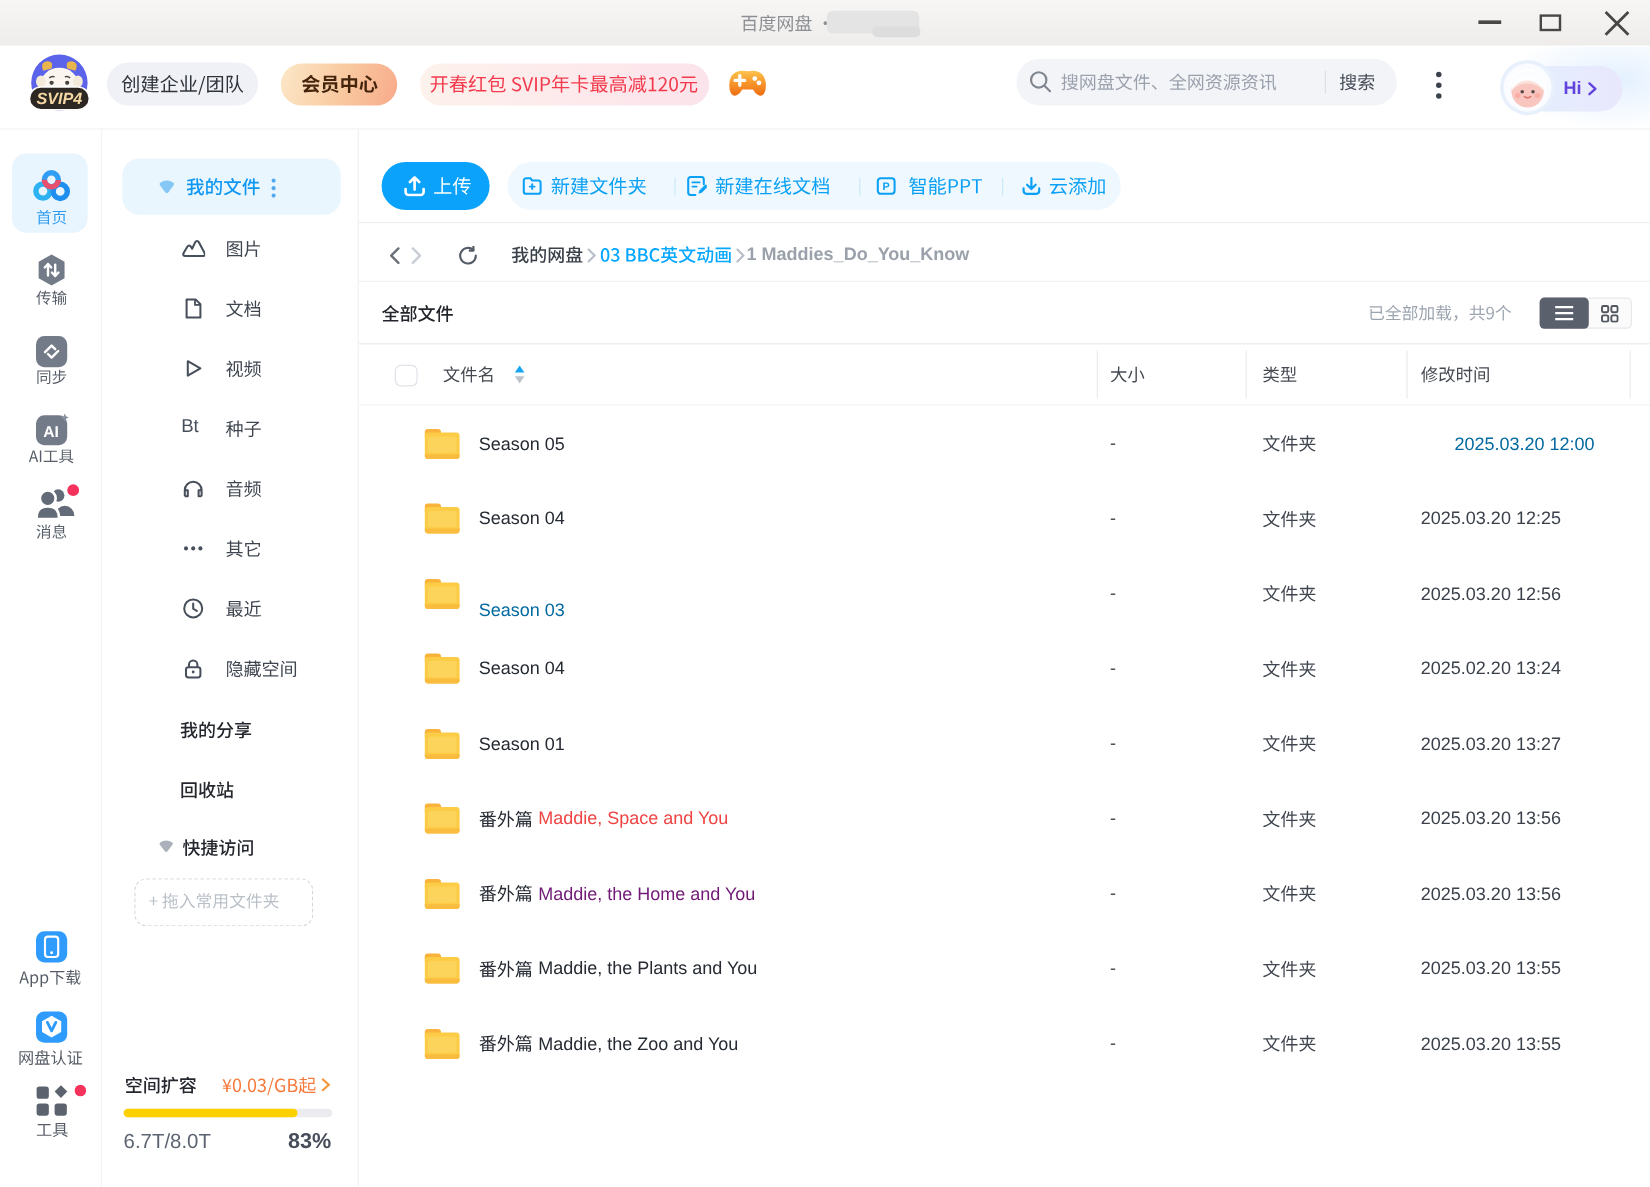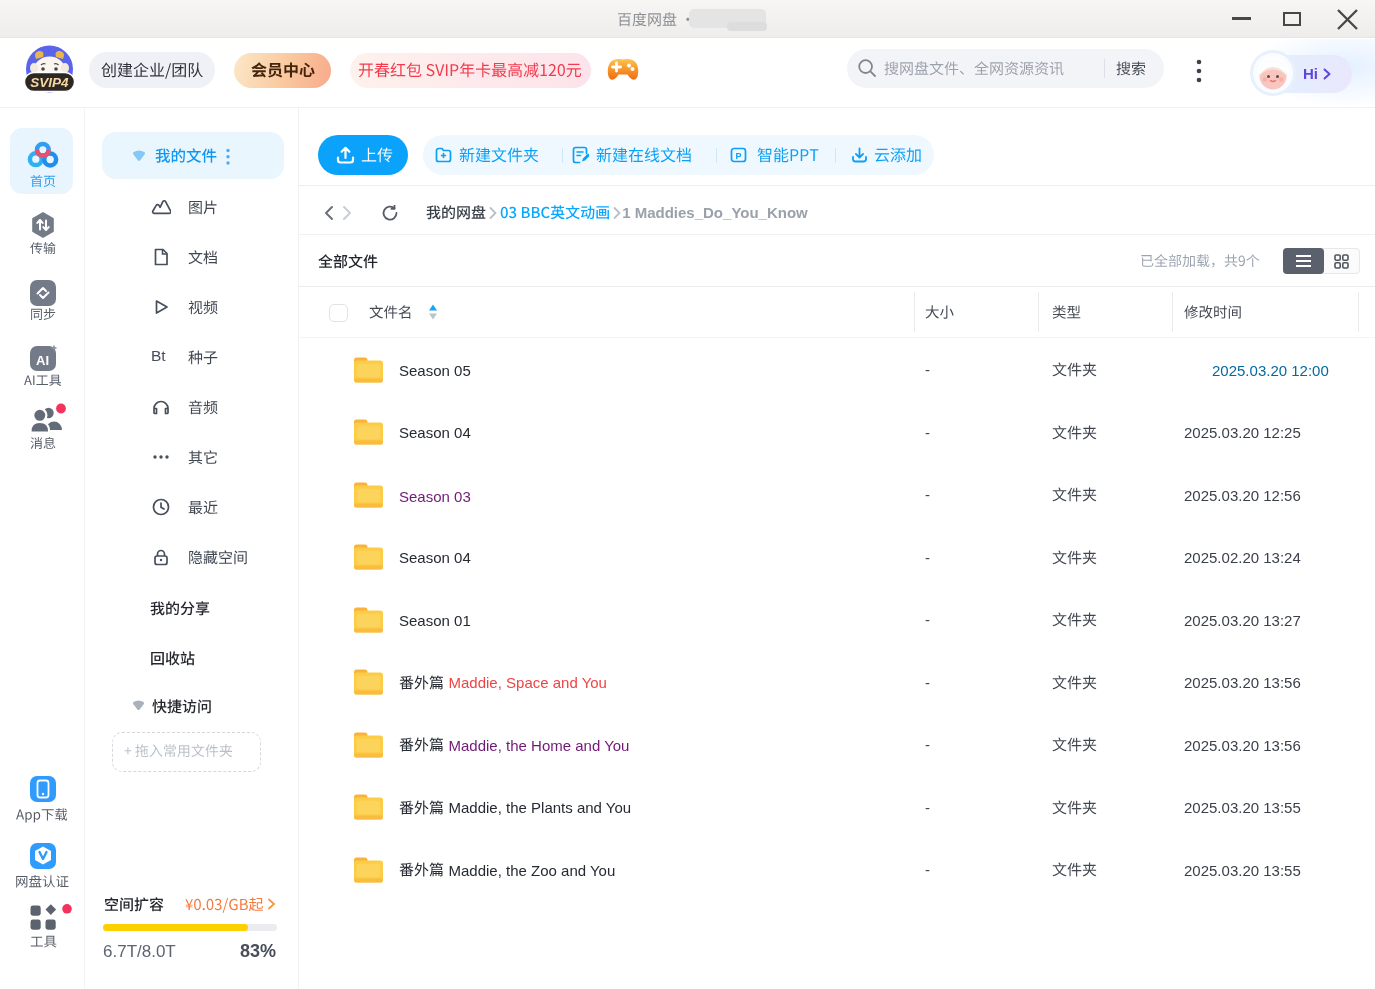--- a/index.html
+++ b/index.html
@@ -481,21 +481,21 @@
   </svg>
 <div class="a" style="left:399px;top:424.0px;font:15px 'Liberation Sans';color:#262b33">Season 04</div>
 <div class="a" style="left:925px;top:423.5px;font:15px 'Liberation Sans';color:#3f454e">-</div>
 <svg class="a" style="left:1052px;top:424.7px" width="45.0" height="20" viewBox="0 0 45.0 20">
     <use href="#fjj"></use>
   </svg>
 <div class="a" style="left:1184px;top:424.0px;font:15px 'Liberation Sans';color:#3b414b">2025.03.20 12:25</div>
 <svg class="a" style="left:352px;top:479.5px" width="32" height="30" viewBox="0 0 32 30">
     <use href="#fold"></use>
   </svg>
-<div class="a" style="left:399px;top:488px;font:15px 'Liberation Sans';color:#701a75">Season 03</div>
+<div class="a" style="left:399px;top:500px;font:15px 'Liberation Sans';color:#0369a1">Season 03</div>
 <div class="a" style="left:925px;top:486.0px;font:15px 'Liberation Sans';color:#3f454e">-</div>
 <svg class="a" style="left:1052px;top:487.2px" width="45.0" height="20" viewBox="0 0 45.0 20">
     <use href="#fjj"></use>
   </svg>
 <div class="a" style="left:1184px;top:486.5px;font:15px 'Liberation Sans';color:#3b414b">2025.03.20 12:56</div>
 <svg class="a" style="left:352px;top:542.0px" width="32" height="30" viewBox="0 0 32 30">
     <use href="#fold"></use>
   </svg>
 <div class="a" style="left:399px;top:549.0px;font:15px 'Liberation Sans';color:#262b33">Season 04</div>
 <div class="a" style="left:925px;top:548.5px;font:15px 'Liberation Sans';color:#3f454e">-</div>

